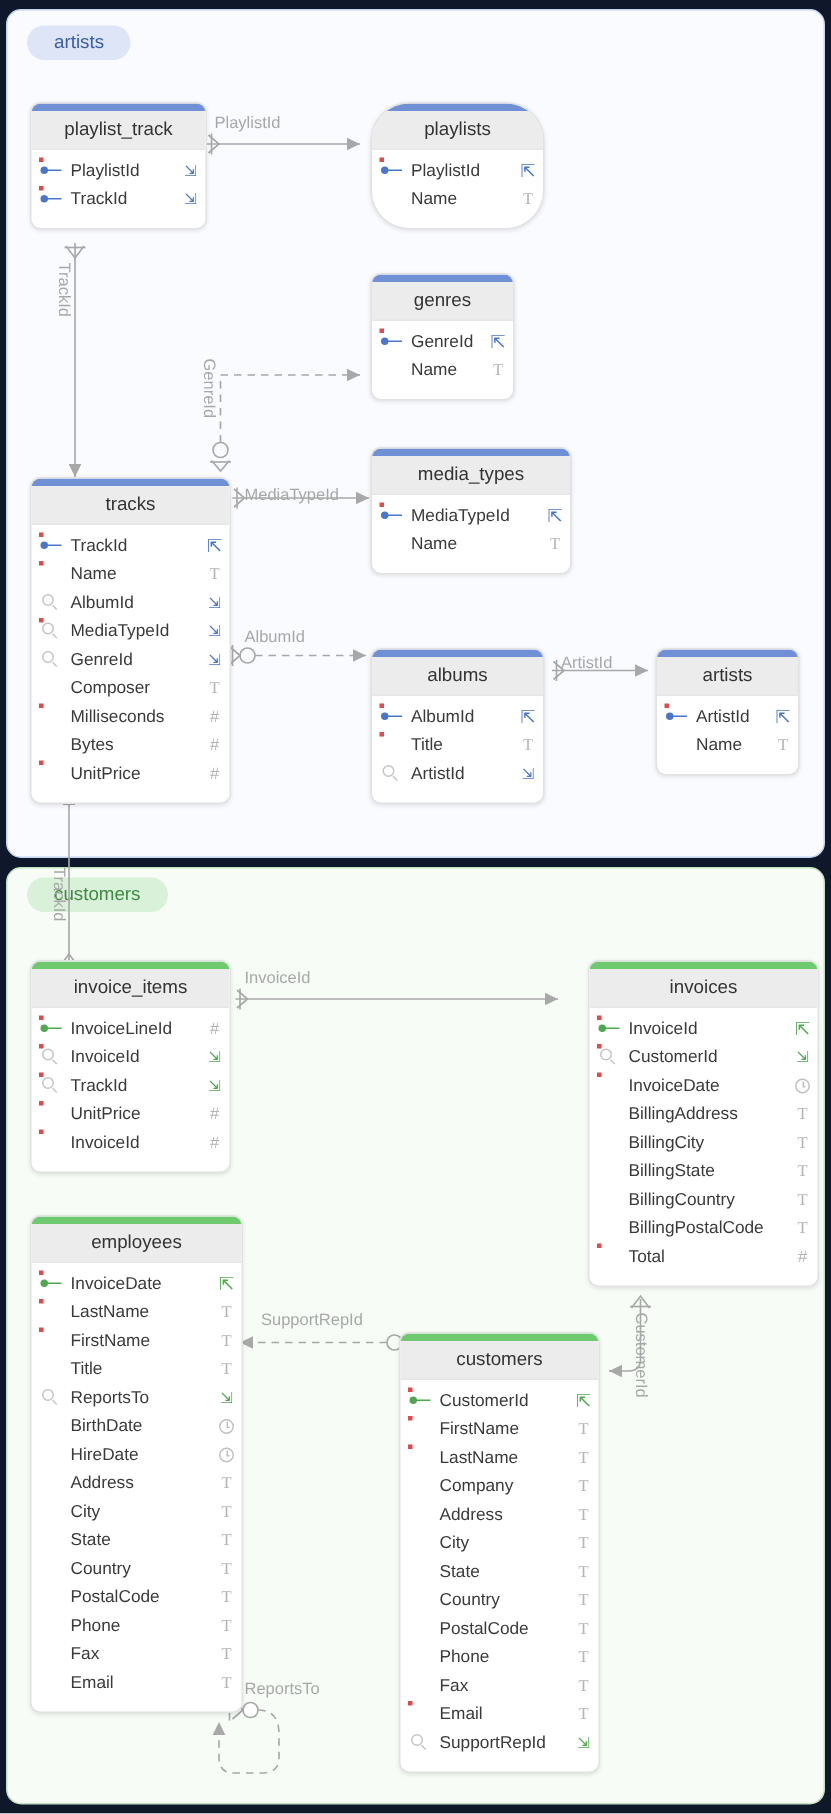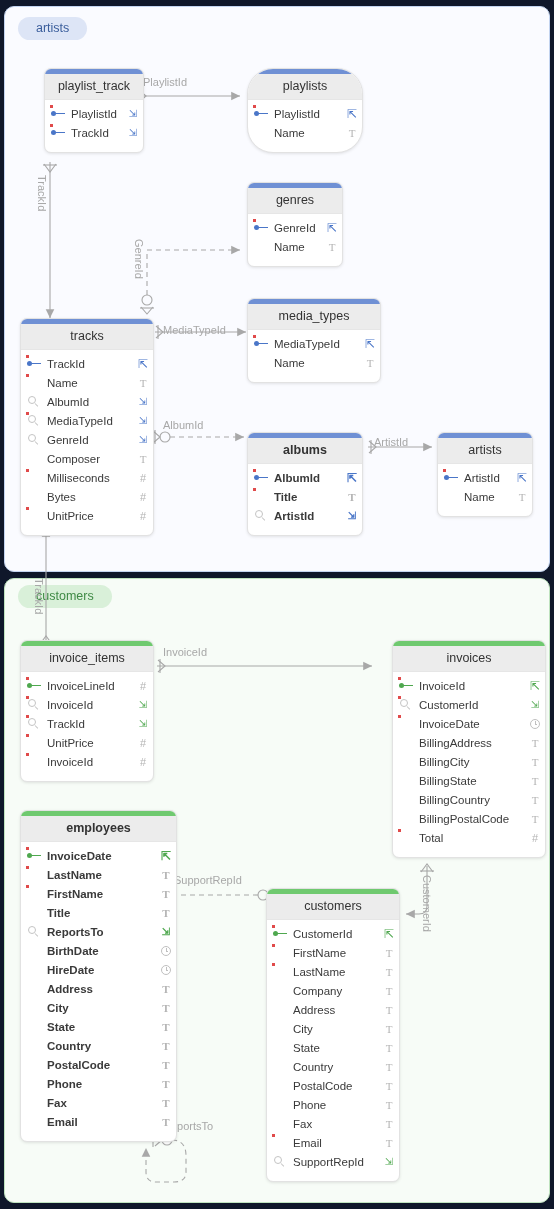--- a/index.html
+++ b/index.html
@@ -224,21 +224,21 @@
   <div class="rlabel vert" style="left:133px; top:239px;">GenreId</div>
   <div class="rlabel" style="left:163px; top:325px;">MediaTypeId</div>
   <div class="rlabel" style="left:163px; top:420px;">AlbumId</div>
   <div class="rlabel" style="left:374px; top:437px;">ArtistId</div>
   <div class="rlabel vert" style="left:33px; top:578px;">TrackId</div>
   <div class="rlabel" style="left:163px; top:647px;">InvoiceId</div>
   <div class="rlabel vert" style="left:421px; top:875px;">CustomerId</div>
   <div class="rlabel" style="left:174px; top:875px;">SupportRepId</div>
   <div class="rlabel" style="left:163px; top:1121px;">ReportsTo</div>
 
-  <div class="tbl blue" style="left:20px; top:68px; width:100px;margin-left:24px;">
+  <div class="tbl blue" style="left:20px; top:68px; width:118px;">
       <div class="accent"></div>
       <div class="title">playlist_track</div>
       <div class="cols">
         <div class="col">
           <span class="reqdot"></span>
           <span class="lic">
             <span class="keyicon">
               <i></i>
               <b></b>
             </span>
@@ -394,21 +394,21 @@
           <span class="ric num">#</span>
         </div>
         <div class="col">
           <span class="reqdot"></span>
           <span class="lic"></span>
           <span class="cname">UnitPrice</span>
           <span class="ric num">#</span>
         </div>
       </div>
     </div>
-  <div class="tbl blue" style="left:247px; top:432px; width:116px;font-weight:bold;">
+  <div class="tbl blue" style="left:247px; top:432px; width:116px;">
       <div class="accent"></div>
       <div class="title">albums</div>
       <div class="cols">
         <div class="col">
           <span class="reqdot"></span>
           <span class="lic">
             <span class="keyicon">
               <i></i>
               <b></b>
             </span>
@@ -567,21 +567,21 @@
           <span class="ric t">T</span>
         </div>
         <div class="col">
           <span class="reqdot"></span>
           <span class="lic"></span>
           <span class="cname">Total</span>
           <span class="ric num">#</span>
         </div>
       </div>
     </div>
-  <div class="tbl green" style="left:20px; top:810px; width:157px;font-weight:bold;">
+  <div class="tbl green" style="left:20px; top:810px; width:142px;">
       <div class="accent"></div>
       <div class="title">employees</div>
       <div class="cols">
         <div class="col">
           <span class="reqdot"></span>
           <span class="lic">
             <span class="keyicon">
               <i></i>
               <b></b>
             </span>

